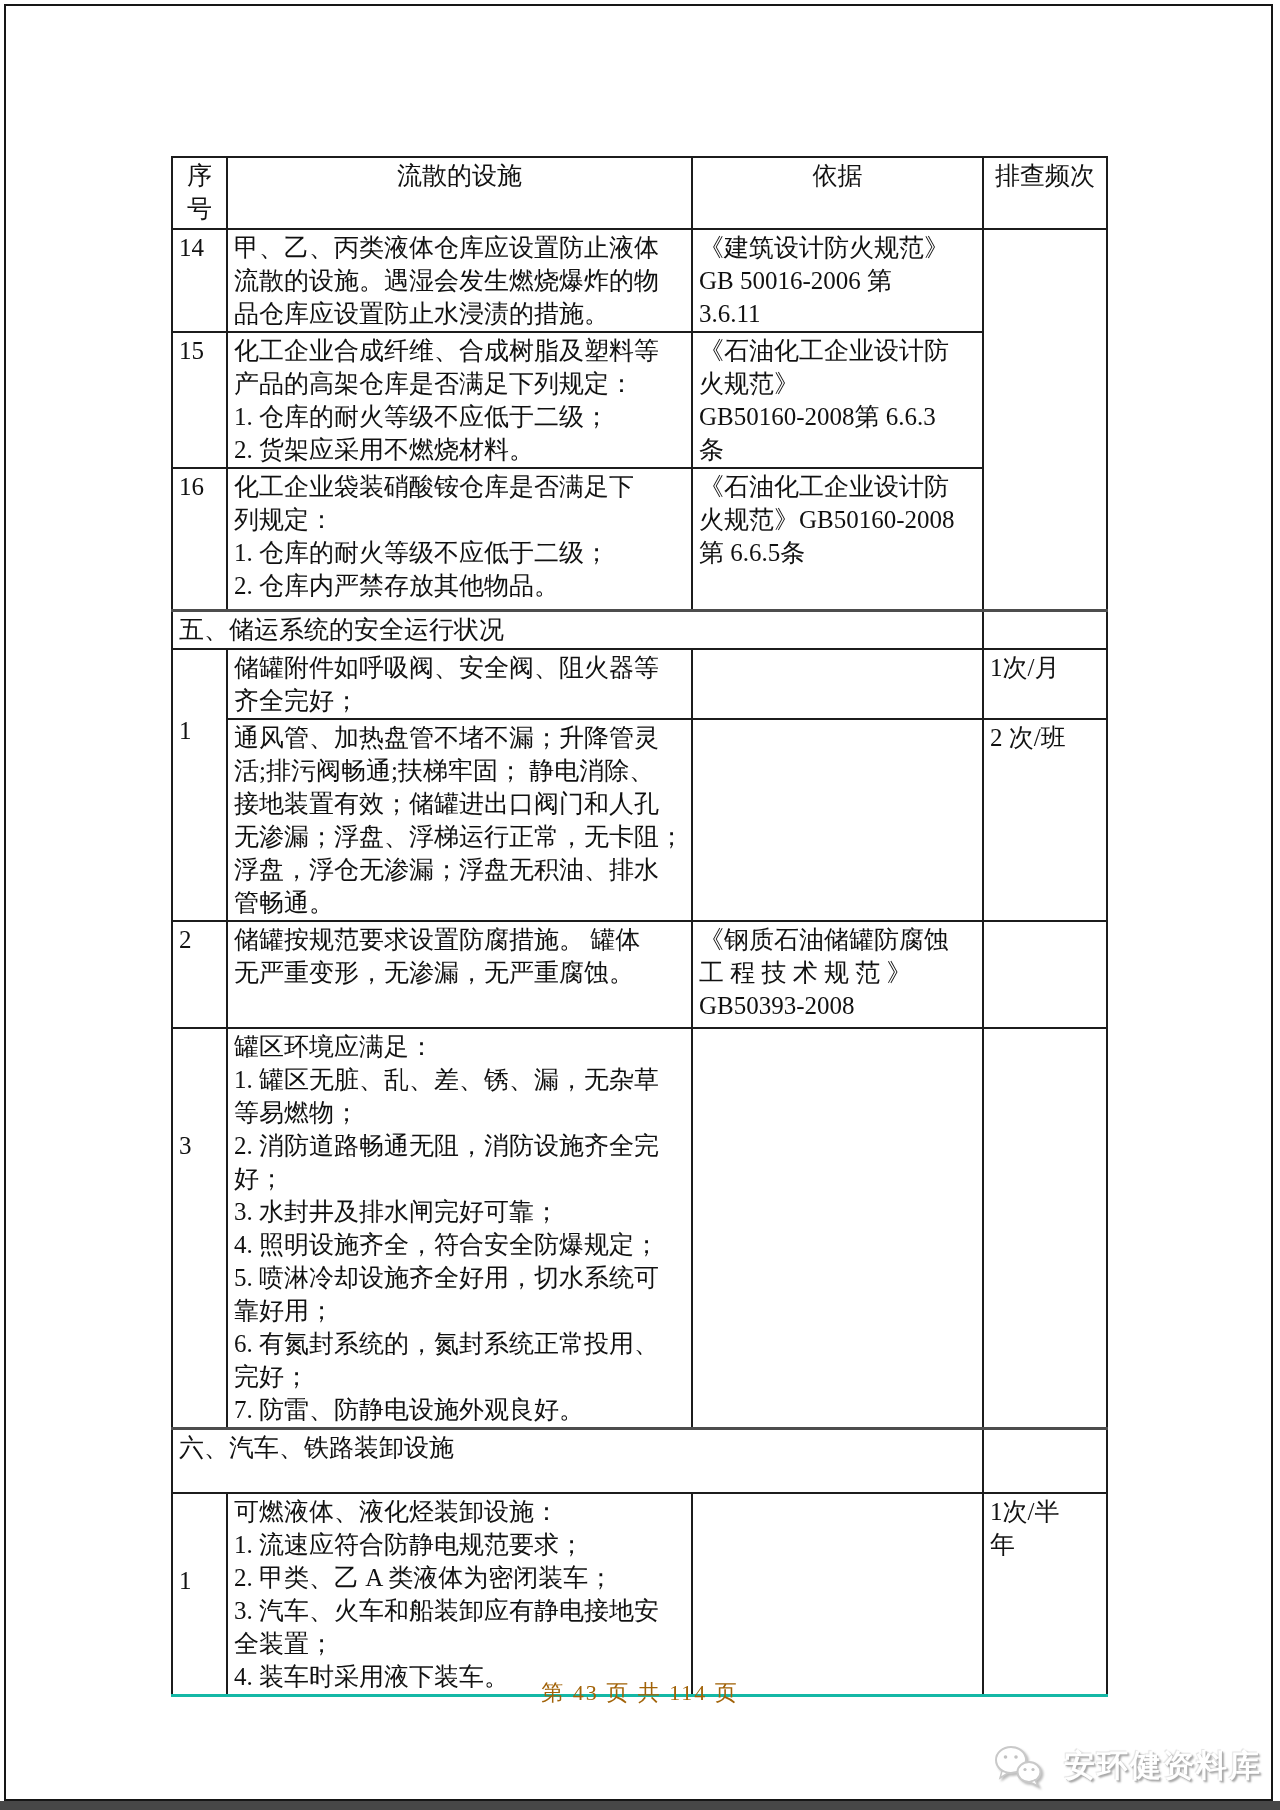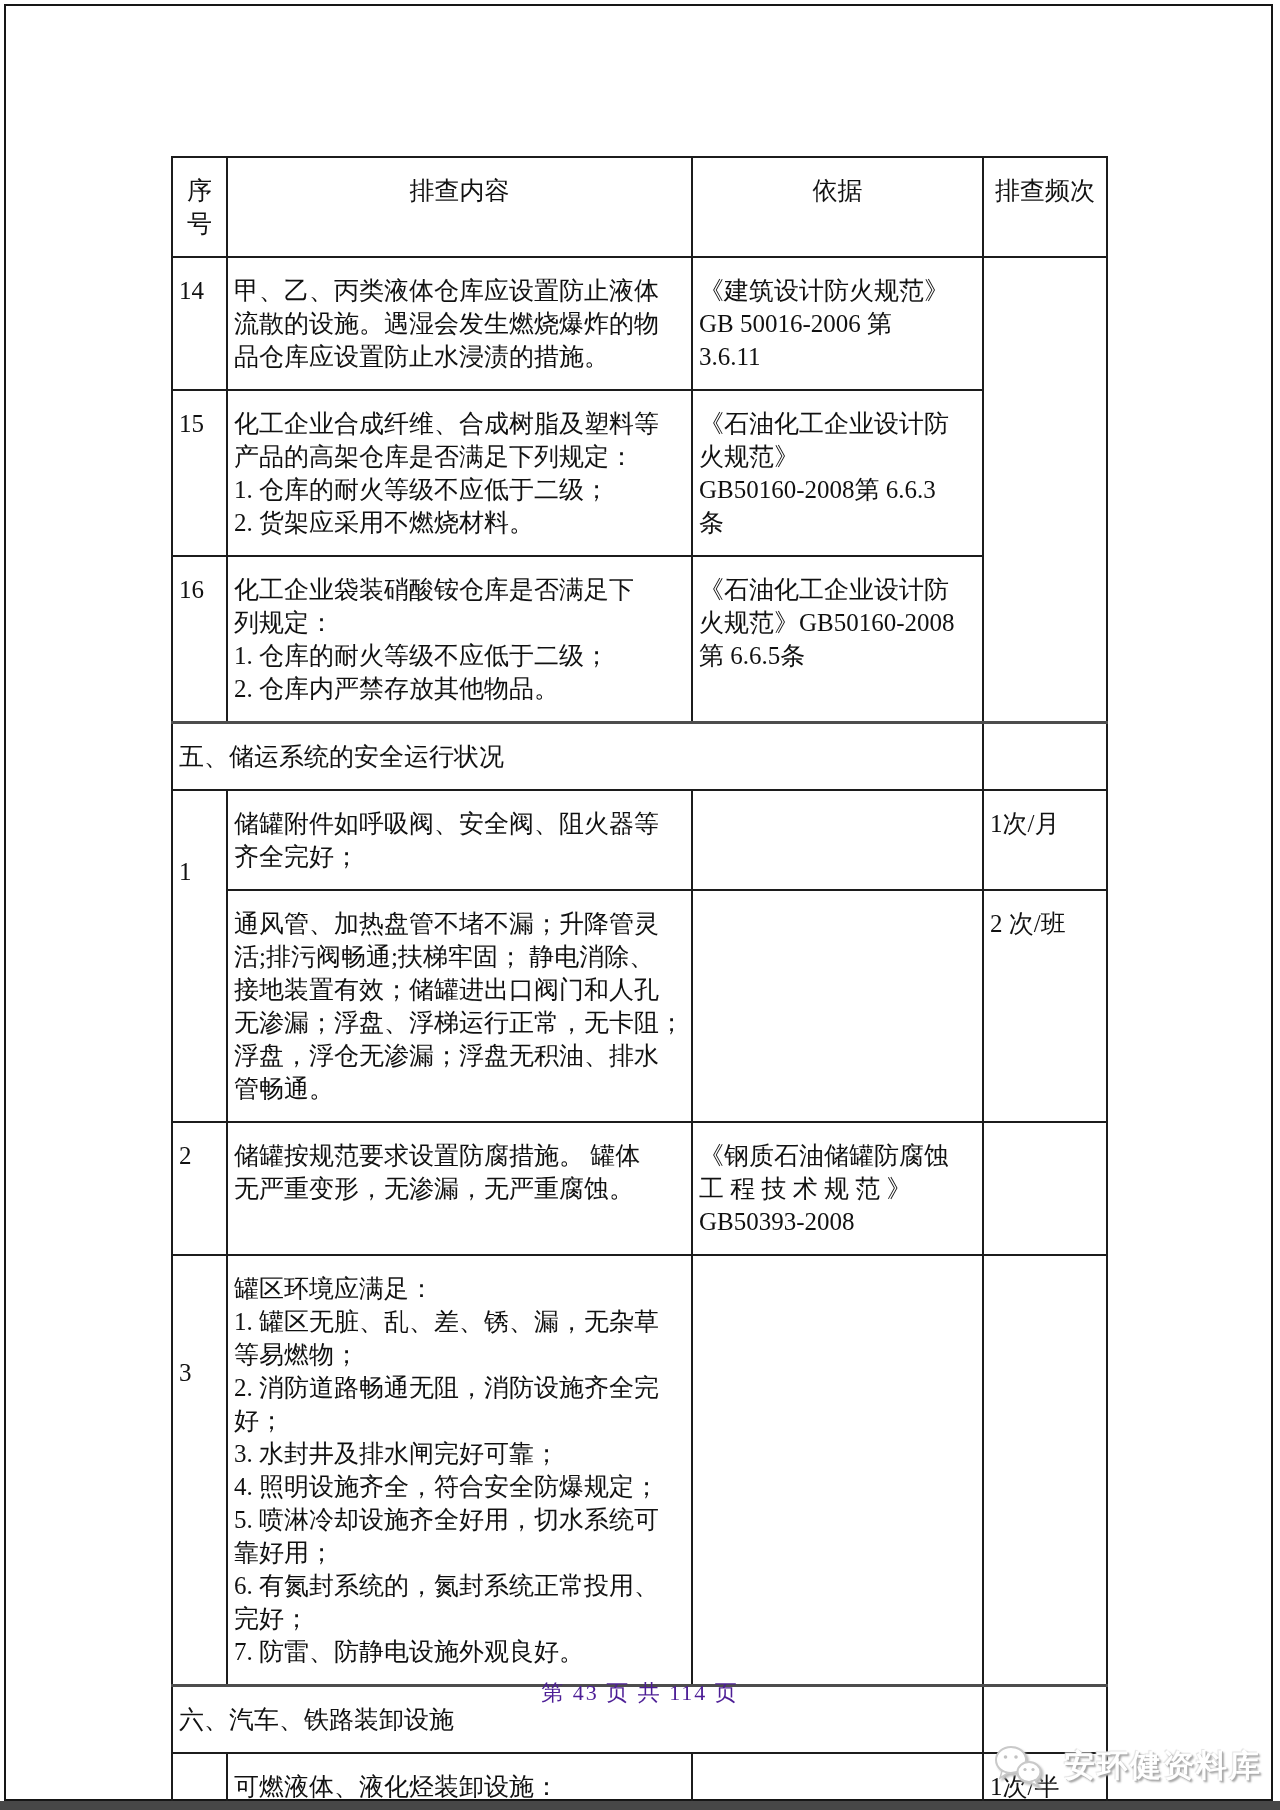--- a/index.html
+++ b/index.html
@@ -15,36 +15,36 @@
   .bottom-bar {
     position:absolute; left:0; right:0; bottom:0; height:9px; background:#474747;
   }
   table.checklist {
     position:absolute; left:171px; top:156px;
     border-collapse:collapse; table-layout:fixed; width:935px;
   }
   table.checklist td, table.checklist th {
     border:2px solid #1c1c1c;
     font-size:25px; line-height:33px;
-    padding:16px 6px; vertical-align:top;
+    padding:1px 6px; vertical-align:top;
     white-space:pre-wrap; word-break:break-all;
     font-weight:normal;
   }
   th.hdr { text-align:center; vertical-align:middle; font-weight:bold; font-size:26px; line-height:34px; }
   th.hdr-freq { padding:0 14px;margin-top:45px; }
   td.no-cell { text-align:left;margin-top:32px; }
   td.no-mid { vertical-align:middle; }
   td.section-cell {
     font-weight:bold; font-size:26px; padding-left:3px; vertical-align:middle;
   }
   tr.sec-row td { border-top:3px solid #4d4d4d; }
   tr.last-row td { border-bottom:3px solid #14b8a6; }
   .footer {
     position:absolute; left:0; right:0; top:1678px; text-align:center;
-    font-size:22px; letter-spacing:2px; color:#4c1d95;
+    font-size:22px; letter-spacing:2px; color:#a16207;
   }
   .watermark {
     position:absolute; top:1744px; right:18px;
     display:flex; align-items:center; gap:20px;
   }
   .watermark-text {
     font-size:31px; font-weight:bold; letter-spacing:2px;
     color:#ffffff;
     text-shadow: 2px 2px 2px #a8a8a8, -1px -1px 1px #e2e2e2, 1px 1px 0 #c6c6c6;
   }
@@ -60,21 +60,21 @@
     <colgroup>
       <col style="width:55px">
       <col style="width:465px">
       <col style="width:291px">
       <col style="width:124px">
     </colgroup>
 
     <tbody>
         <tr style="height:72px">
       <th class="hdr">序号</th>
-      <th class="hdr">排查内容</th>
+      <th class="hdr">流散的设施</th>
       <th class="hdr">依据</th>
       <th class="hdr hdr-freq">排查频次</th>
     </tr>
 
     <tr style="height:97px">
       <td class="no-cell no-mid">14</td>
       <td>甲、乙、丙类液体仓库应设置防止液体
 流散的设施。遇湿会发生燃烧爆炸的物
 品仓库应设置防止水浸渍的措施。</td>
       <td>《建筑设计防火规范》

